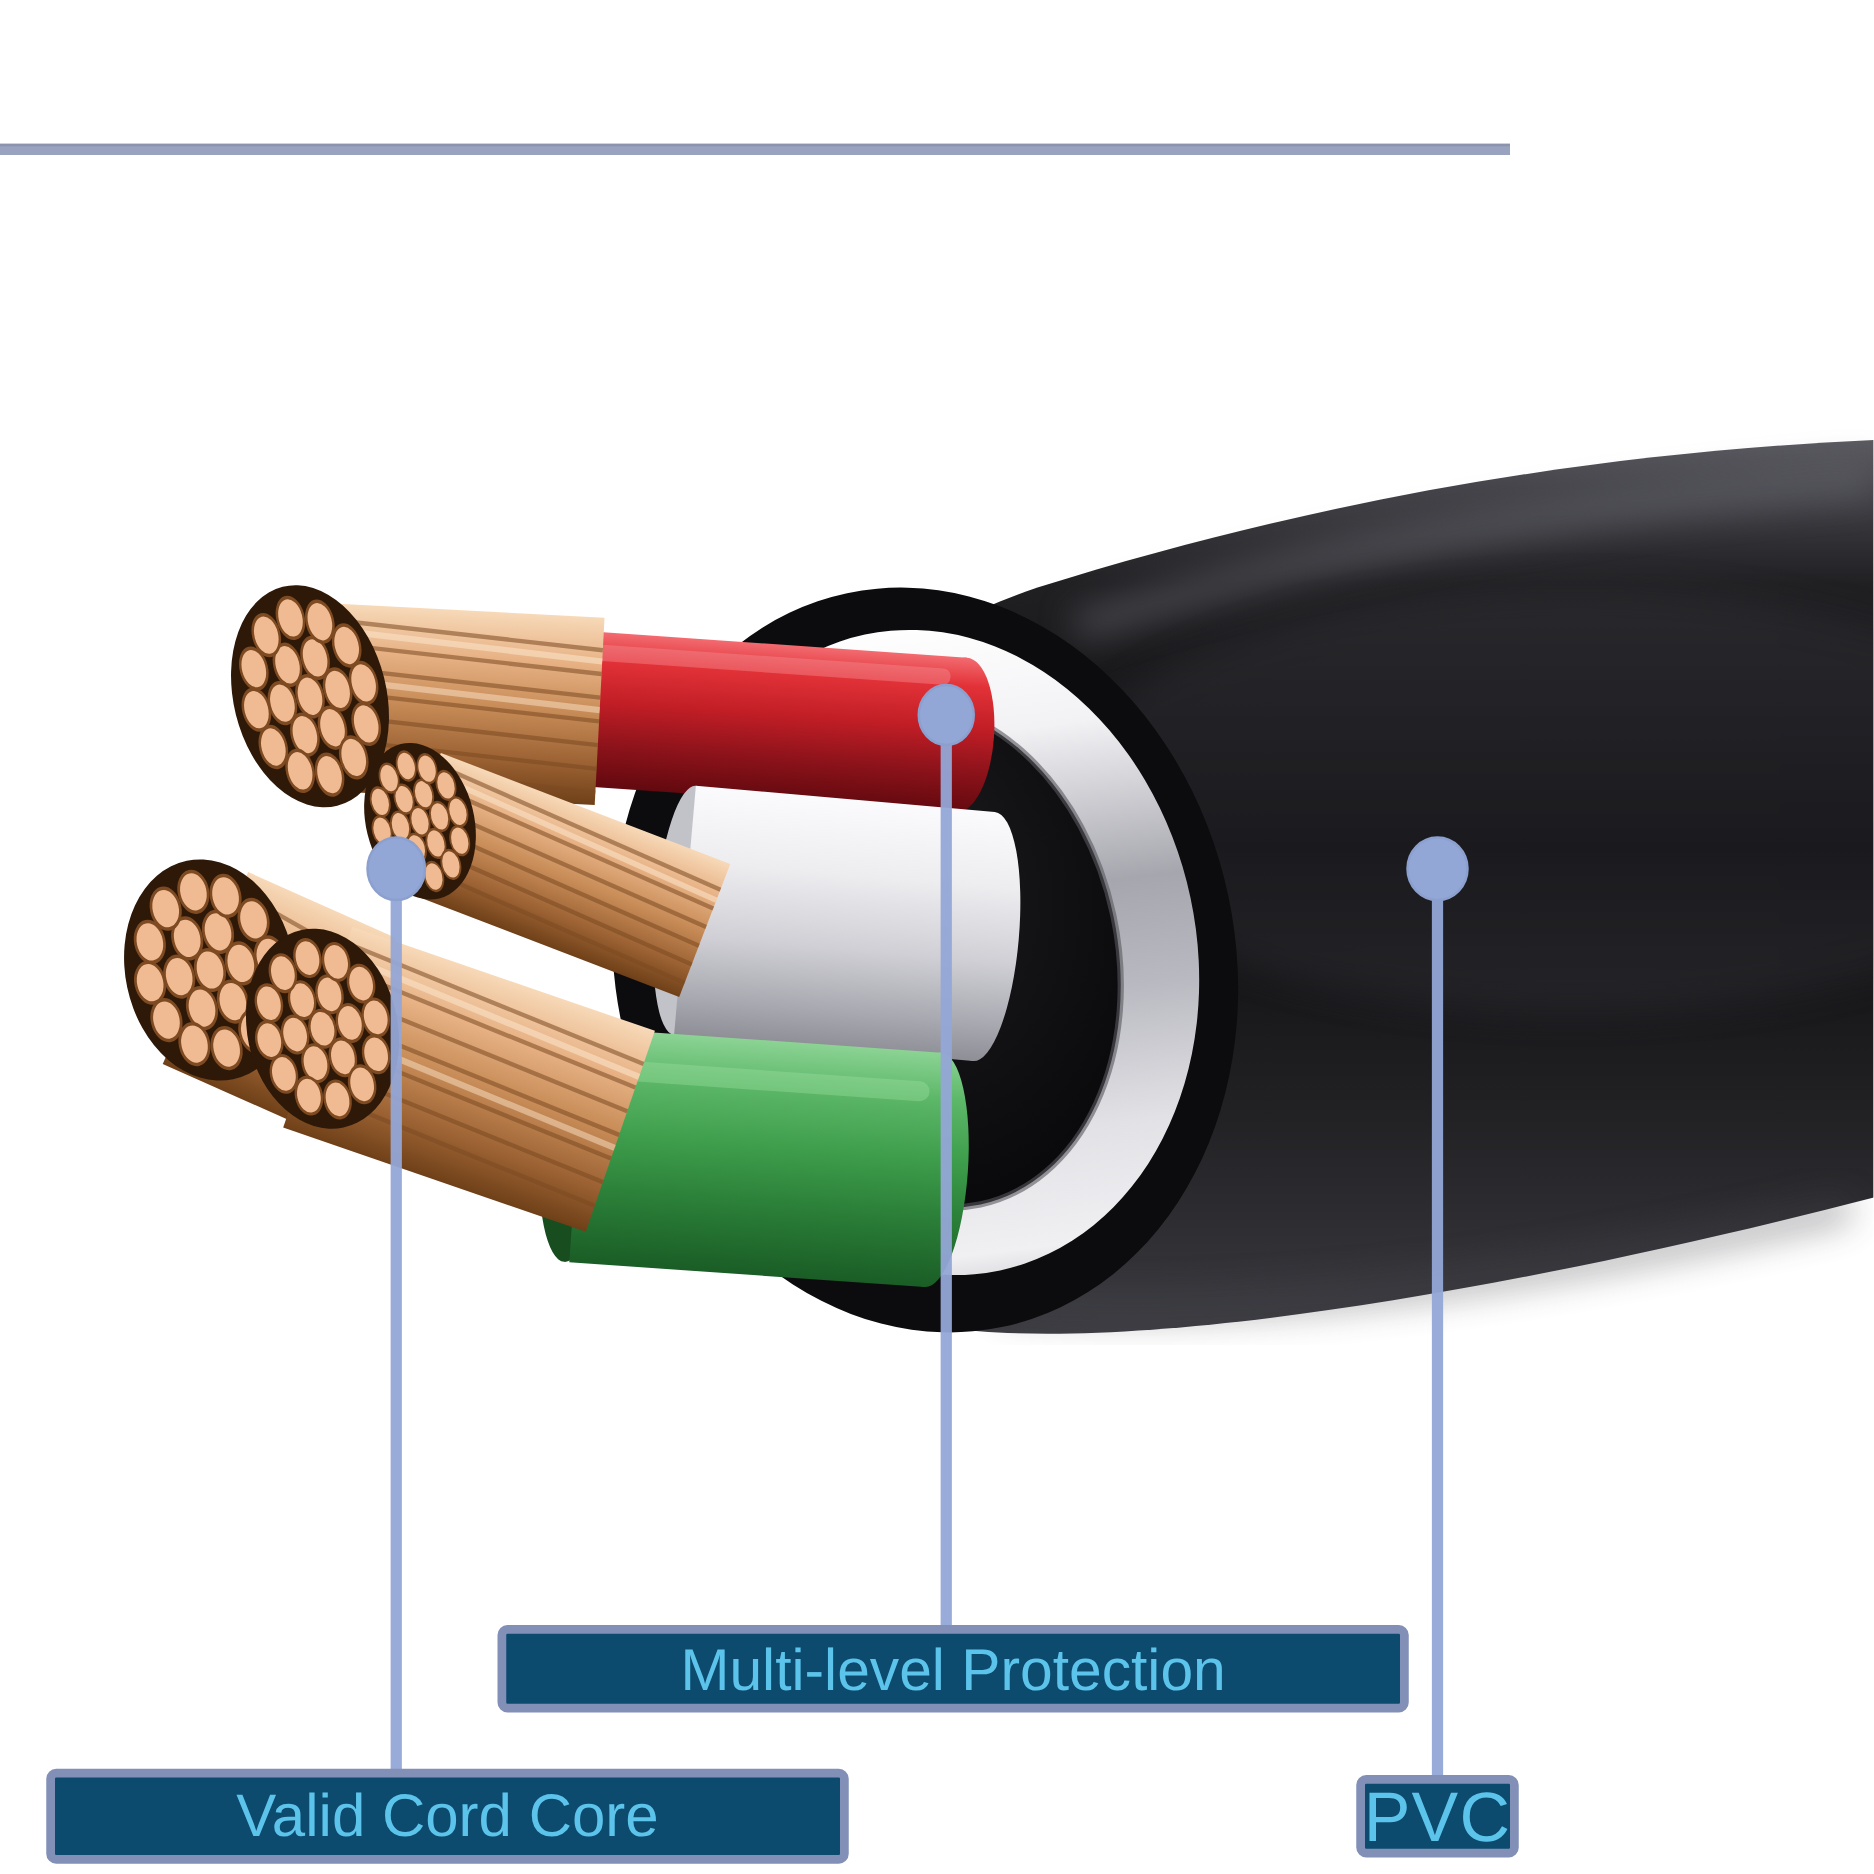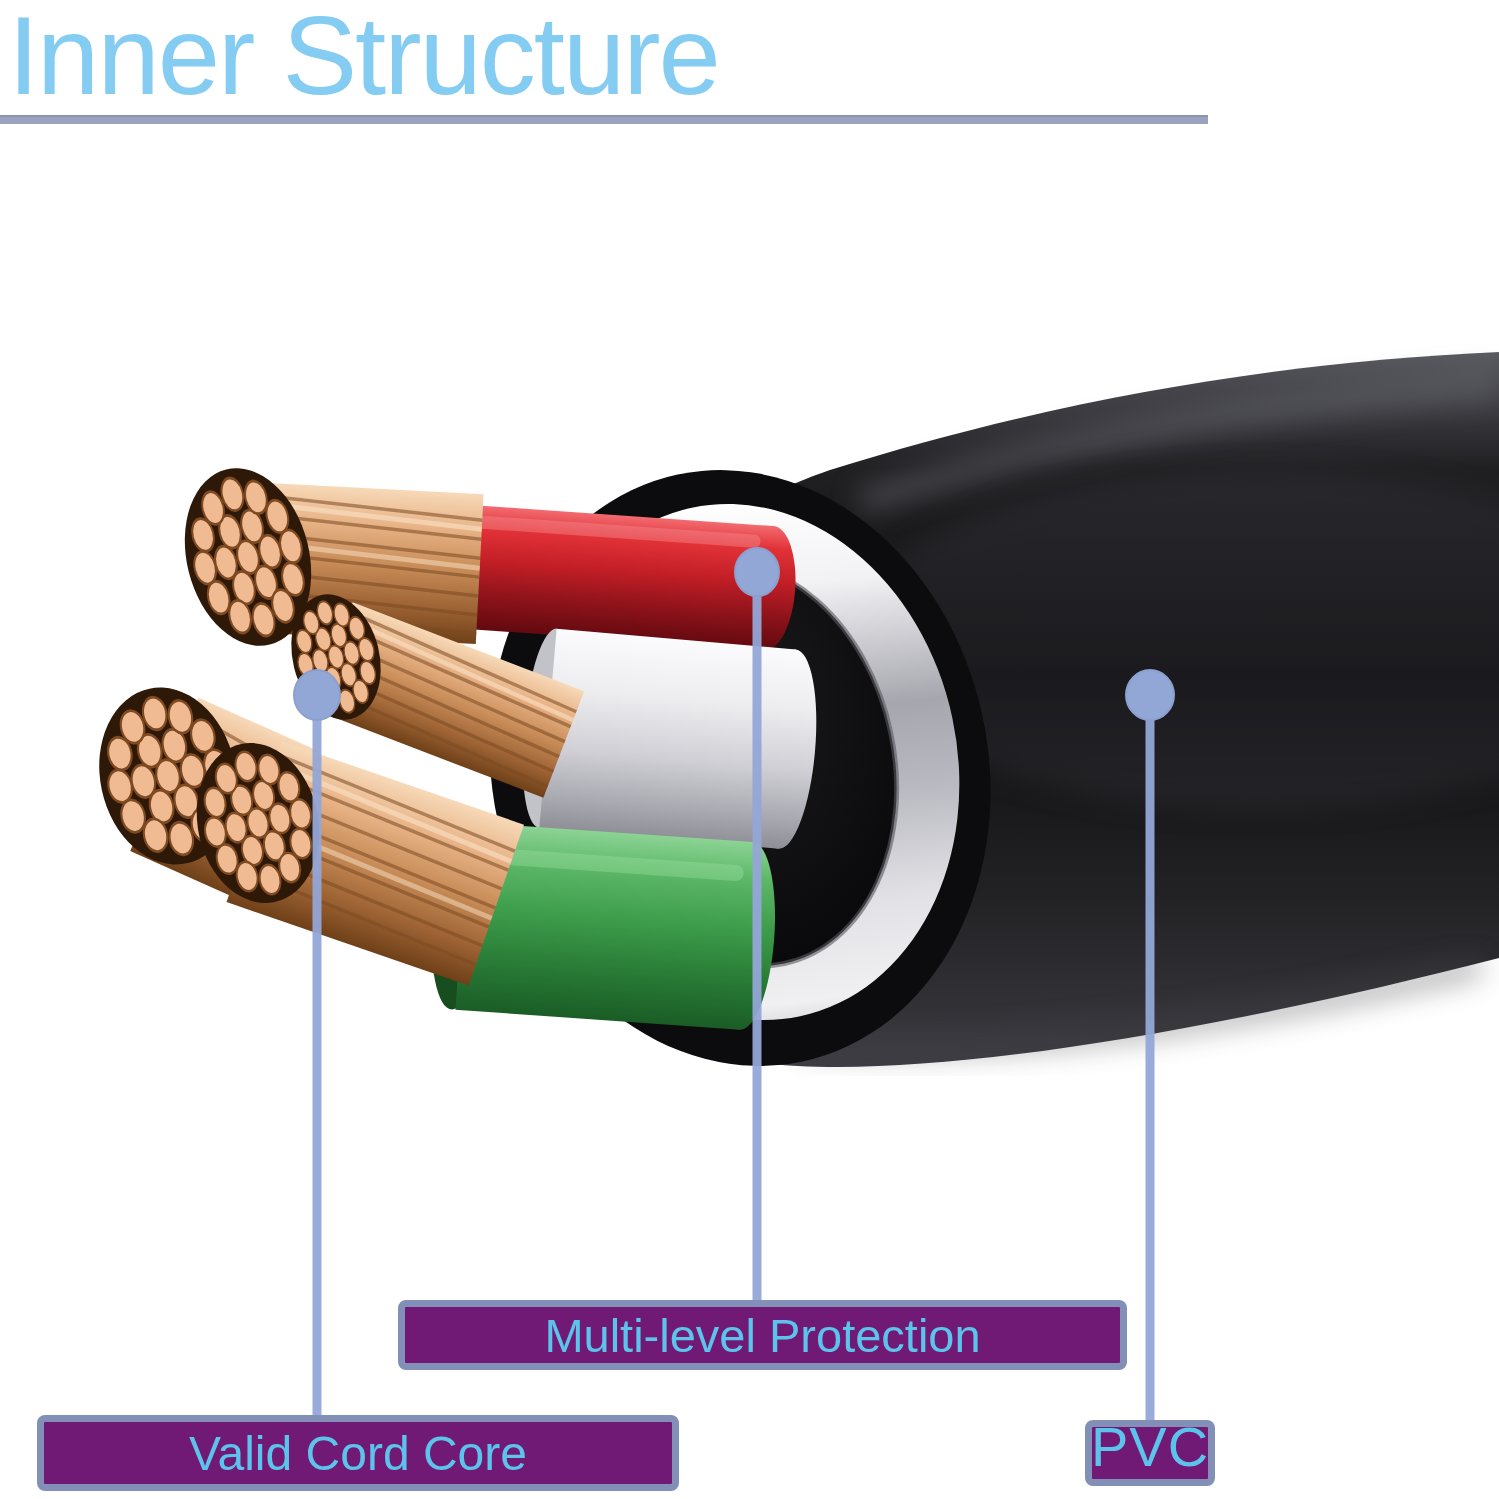--- a/index.html
+++ b/index.html
@@ -13,34 +13,33 @@
     color:var(--title-text,#85CCF2);white-space:nowrap;
   }
   .rule{
     position:absolute;left:0;top:115px;width:1208px;height:9px;
     background:var(--divider,#99A3BF);border-top:2px solid #8B94AC;
     box-sizing:border-box;
   }
   .svgwrap{position:absolute;left:0;top:0;width:1499px;height:1499px;}
   .label-box{
     position:absolute;box-sizing:border-box;
-    background:#701a75;border:7px solid var(--box-border,#8290B8);
+    background:#0c4a6e;border:7px solid var(--box-border,#8290B8);
     border-radius:8px;display:flex;align-items:center;justify-content:center;
     color:var(--label-text,#5CC3EA);white-space:nowrap;
   }
   .box-multi{left:398px;top:1300px;width:729px;height:70px;font-size:47px;}
   .box-valid{left:37px;top:1415px;width:642px;height:76px;font-size:48px;}
-  .box-pvc{left:1085px;top:1420px;width:130px;height:66px;font-size:56px;letter-spacing:1px;align-items:flex-end;}
+  .box-pvc{left:1085px;top:1420px;width:130px;height:66px;font-size:56px;letter-spacing:1px;}
 </style>
 </head>
 <body>
 
 <div class="page">
 
-  <h1 class="title">Inner Structure</h1>
   <div class="rule"></div>
 
   <div class="svgwrap">
   <svg width="1499" height="1499" viewBox="0 0 1499 1499" xmlns="http://www.w3.org/2000/svg">
     <defs>
       <linearGradient id="gBody" gradientUnits="userSpaceOnUse" x1="0" y1="352" x2="0" y2="1075">
         <stop offset="0" stop-color="#5A5A61"></stop>
         <stop offset="0.05" stop-color="#44444A"></stop>
         <stop offset="0.16" stop-color="#202023"></stop>
         <stop offset="0.45" stop-color="#0C0C0E"></stop>

